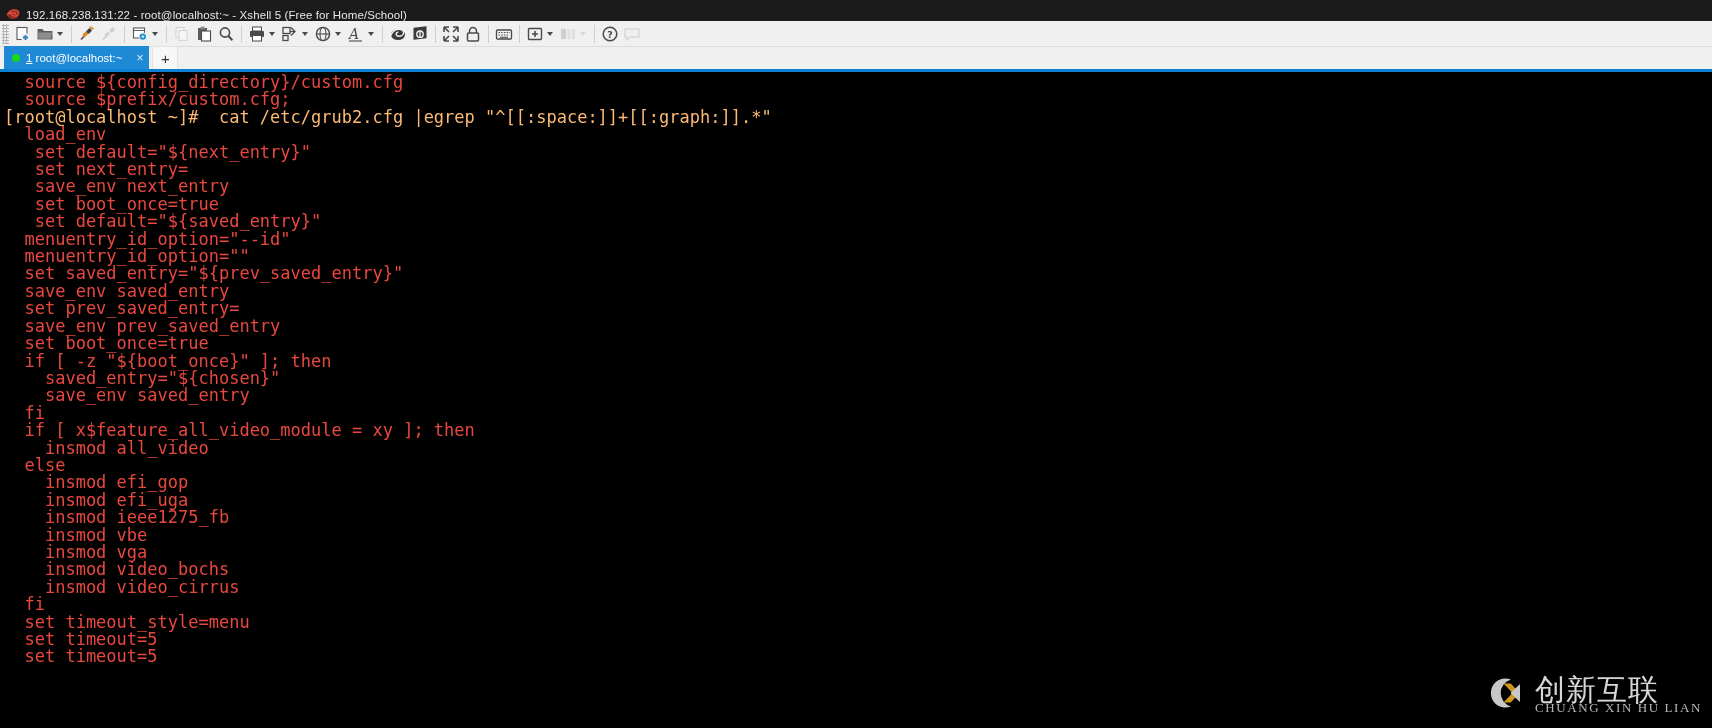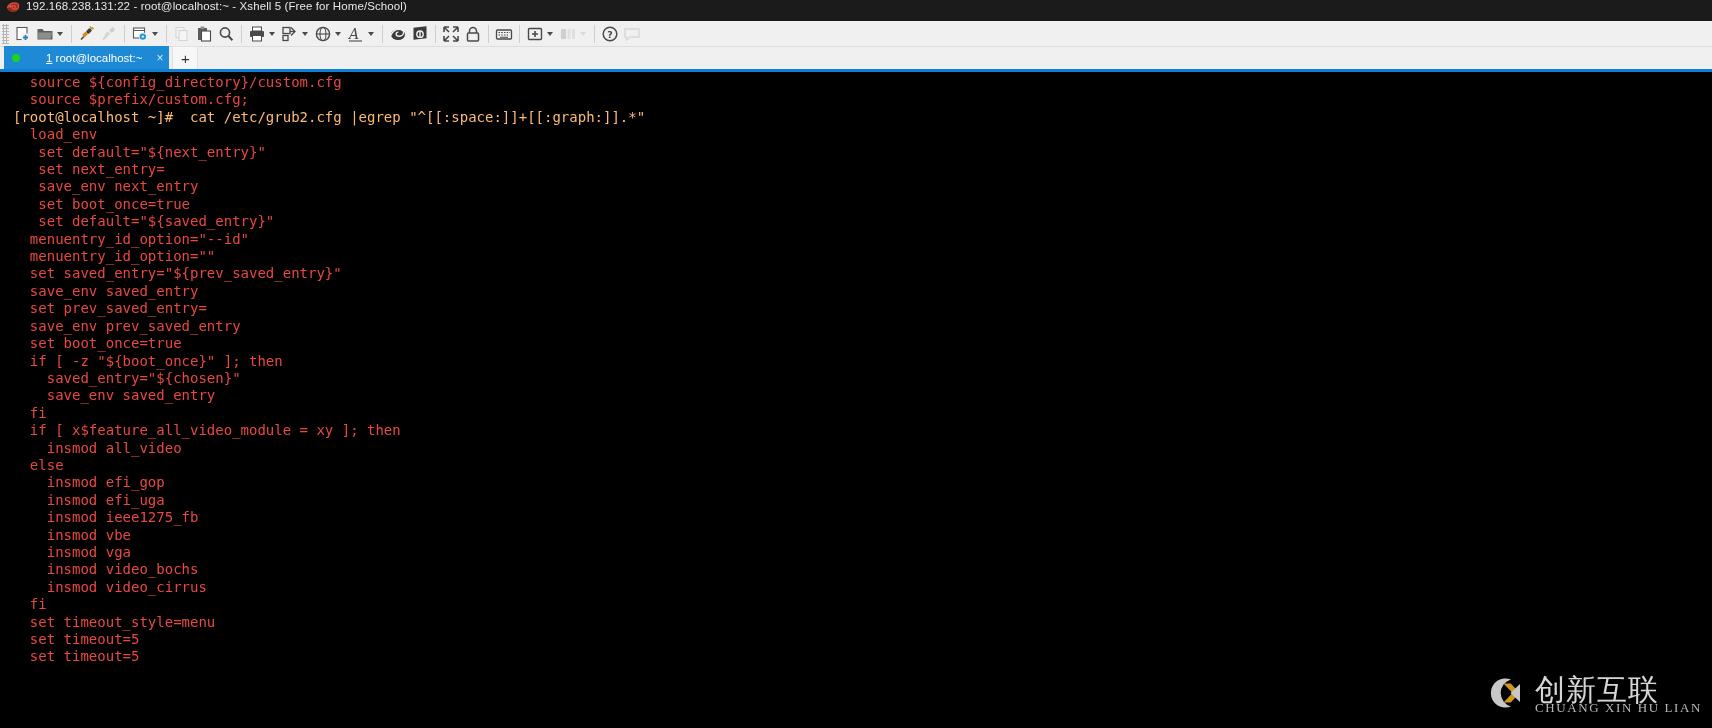--- a/index.html
+++ b/index.html
@@ -8,21 +8,21 @@
     overflow: hidden;
     background: #000;
     font-family: "Liberation Sans", sans-serif;
   }
 
   
   #titlebar {
     height: 21px;
     background: #1b1b1b;
     display: flex;
-    align-items: flex-start;
+    align-items: flex-end;
     padding: 0 6px;
     box-sizing: border-box;
   }
   #titlebar .app-icon {
     width: 14px; height: 14px;
     margin-right: 6px;
     flex: none;
     position: relative;
   }
   #titlebar .title-text {
@@ -100,21 +100,21 @@
     box-sizing: border-box;
     min-width: 120px;
   }
   .tab .dot {
     width: 8px; height: 8px;
     border-radius: 50%;
     background: #19d619;
     margin-right: 6px;
     flex: none;
   }
-  .tab .tab-label { white-space: nowrap; margin-left: 20px; }
+  .tab .tab-label { white-space: nowrap; }
   .tab .tab-label .num { text-decoration: underline; }
   .tab .tab-close {
     margin-left: 14px;
     font-size: 12px;
     color: #d9ecfa;
     line-height: 1;
   }
   .newtab {
     width: 26px; height: 23px;
     background: #f7f7f7;
@@ -133,25 +133,24 @@
   #terminal {
     position: relative;
     height: 651px;
     background: #000000;
     overflow: hidden;
     padding-top: 2px;
     box-sizing: border-box;
   }
   #term-lines {
     font-family: "DejaVu Sans Mono", "Liberation Mono", monospace;
-    font-size: 14px;
+    font-size: 17px;
     line-height: 17.4px;
     white-space: pre;
     padding-left: 4px;
-    margin-left: 9px;
   }
   .ln { color: #e8483f; }
   .ln.white { color: #fdba74; }
 
   
   #watermark {
     position: absolute;
     right: 10px;
     bottom: 6px;
     display: flex;

